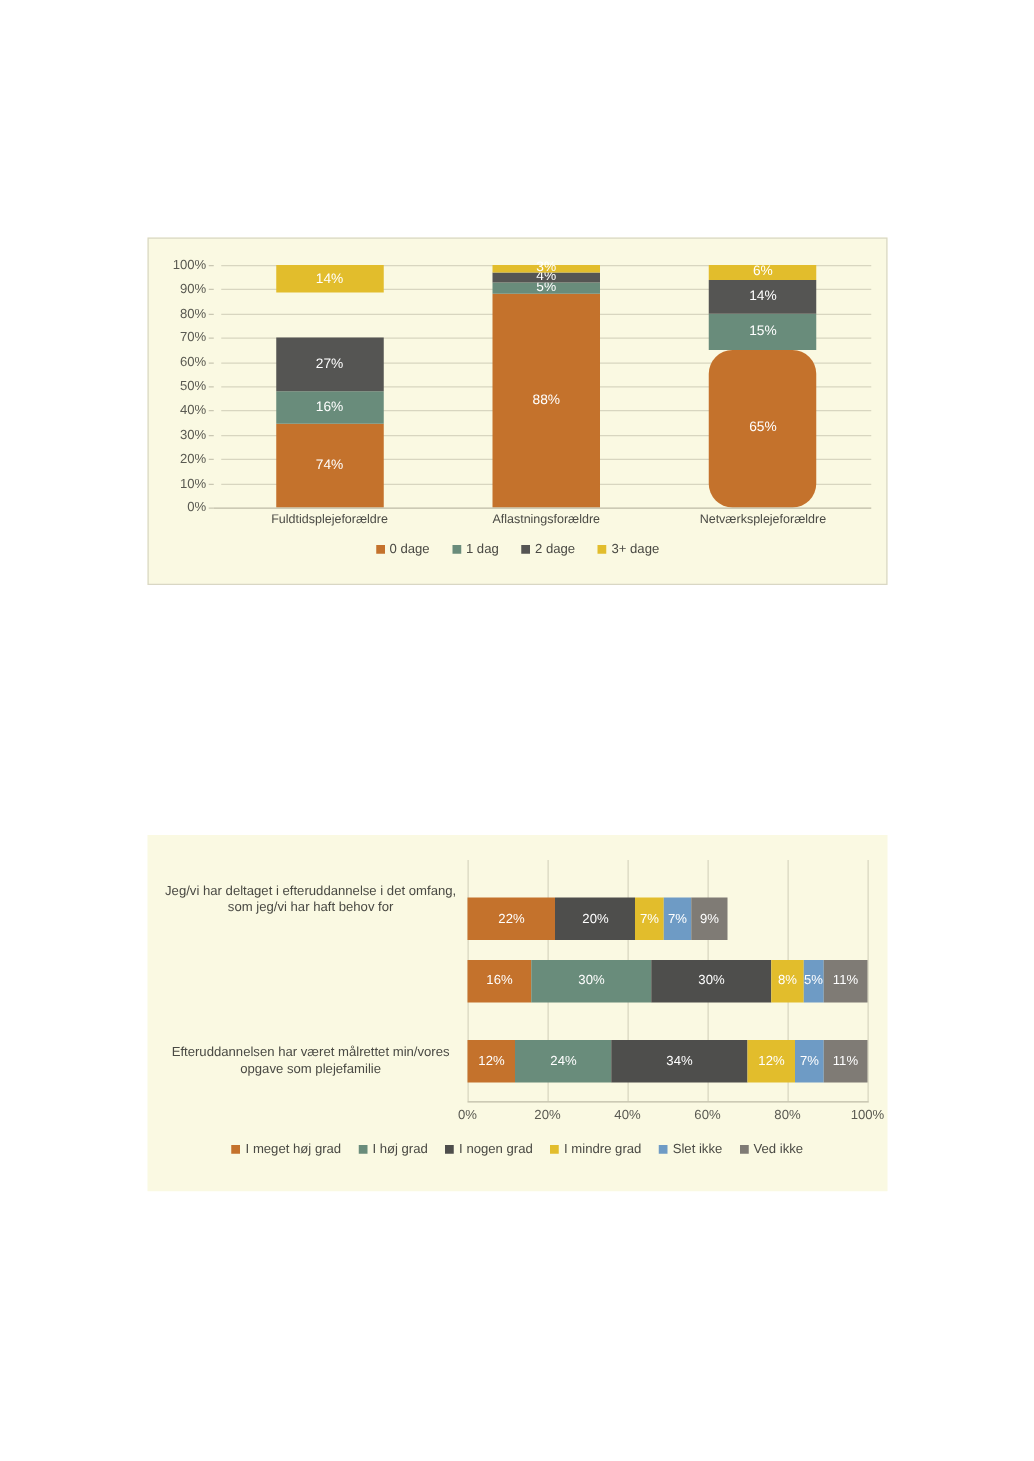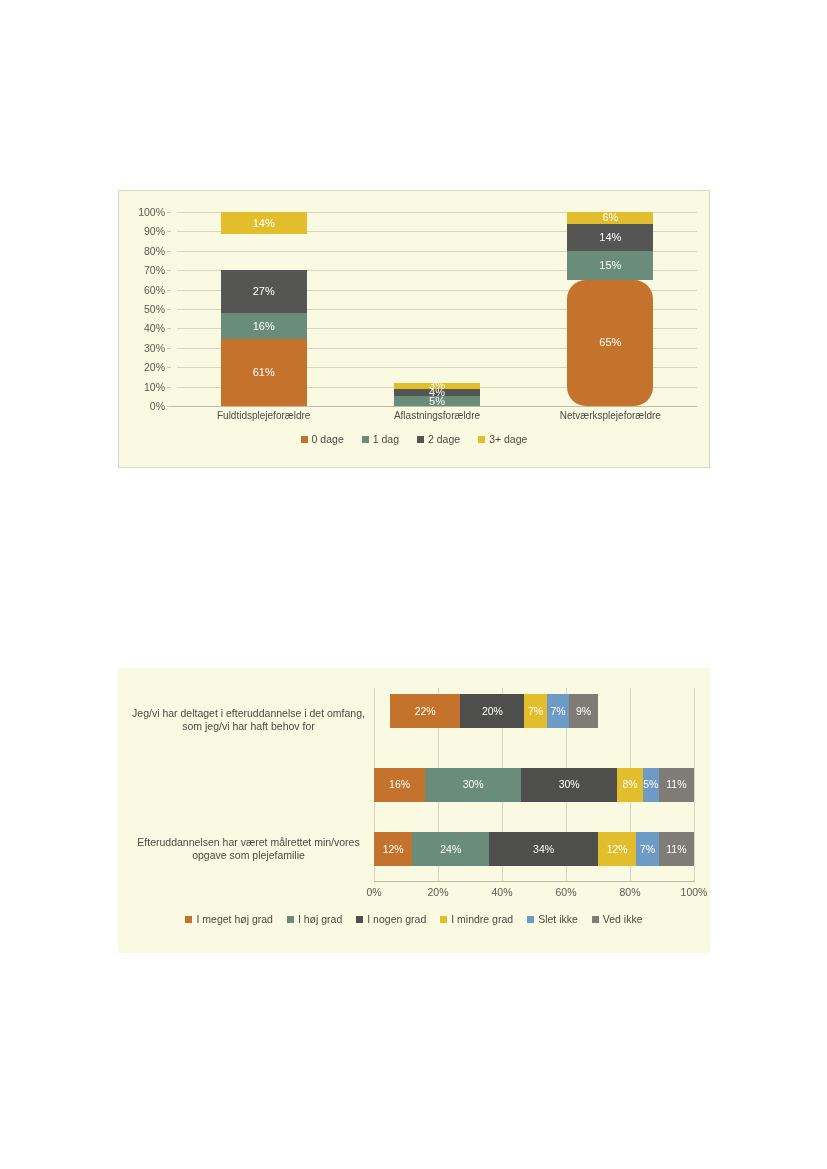--- a/index.html
+++ b/index.html
@@ -240,33 +240,36 @@
       <div class="gridline" style="top: 38.8px;"></div>
       <div class="gridline" style="top: 58.2px;"></div>
       <div class="gridline" style="top: 77.6px;"></div>
       <div class="gridline" style="top: 97px;"></div>
       <div class="gridline" style="top: 116.4px;"></div>
       <div class="gridline" style="top: 135.8px;"></div>
       <div class="gridline" style="top: 155.2px;"></div>
       <div class="gridline" style="top: 174.6px;"></div>
       <div class="col-group" style="left: 43.6667px; width: 86px;">
         <div class="col-seg" style="height: 81.48px; background: rgb(196, 114, 44);">
-          <span>61%</span>
+          <span>74%</span>
         </div>
         <div class="col-seg" style="height: 31.04px; background: rgb(105, 140, 123);">
           <span>16%</span>
         </div>
         <div class="col-seg" style="height: 52.38px; background: rgb(85, 85, 83); margin-top: 36px;">
           <span>27%</span>
         </div>
         <div class="col-seg" style="height: 27.16px; background: rgb(226, 189, 44);">
           <span>14%</span>
         </div>
       </div>
       <div class="col-group" style="left: 217px; width: 86px;">
+        <div class="col-seg" style="height: 170.72px; background: rgb(196, 114, 44);">
+          <span>88%</span>
+        </div>
         <div class="col-seg" style="height: 9.7px; background: rgb(105, 140, 123);">
           <span>5%</span>
         </div>
         <div class="col-seg" style="height: 7.76px; background: rgb(85, 85, 83);">
           <span>4%</span>
         </div>
         <div class="col-seg" style="height: 5.82px; background: rgb(226, 189, 44);">
           <span>3%</span>
         </div>
       </div>
@@ -311,21 +314,21 @@
   </div>
 
 <div id="chart2">
   <div id="c2-plot">
       <div class="c2-vgrid" style="left: 0px;"></div>
       <div class="c2-vgrid" style="left: 64px;"></div>
       <div class="c2-vgrid" style="left: 128px;"></div>
       <div class="c2-vgrid" style="left: 192px;"></div>
       <div class="c2-vgrid" style="left: 256px;"></div>
       <div class="c2-vgrid" style="left: 320px;"></div>
-      <div class="bar-row" style="top: 6px; margin-left: 16px;">
+      <div class="bar-row" style="top: 30px;">
         <div class="bar-seg" style="width: 70.4px; background: rgb(196, 114, 44);">
           <span>22%</span>
         </div>
         <div class="bar-seg" style="width: 64px; background: rgb(78, 78, 76);">
           <span>20%</span>
         </div>
         <div class="bar-seg" style="width: 22.4px; background: rgb(226, 189, 44);">
           <span>7%</span>
         </div>
         <div class="bar-seg" style="width: 22.4px; background: rgb(110, 155, 197);">

